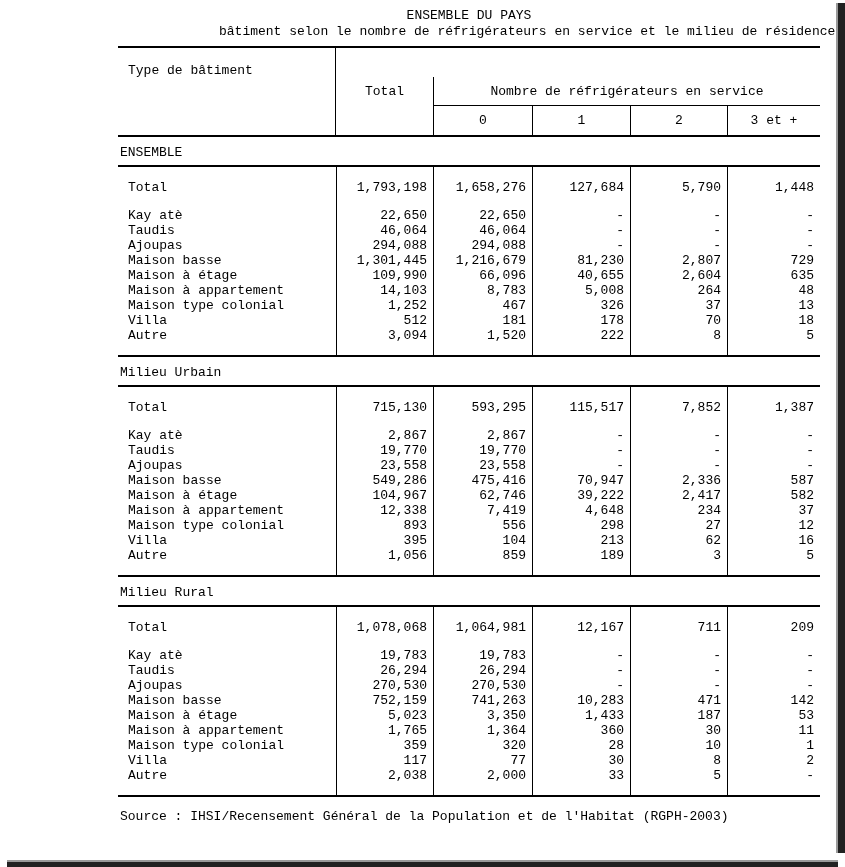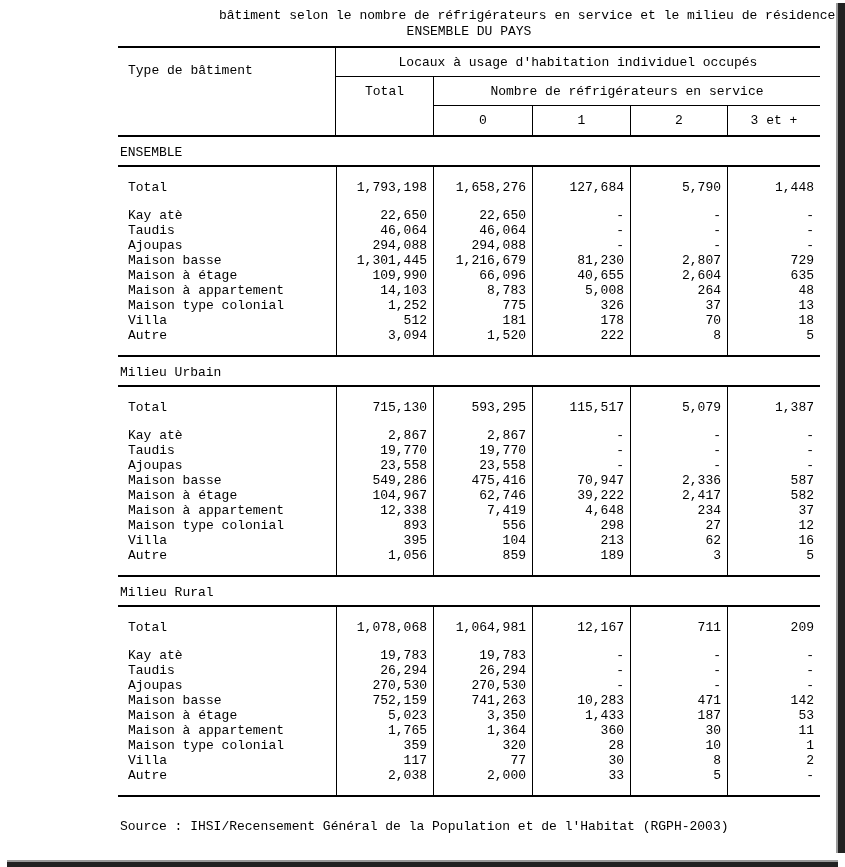--- a/index.html
+++ b/index.html
@@ -35,39 +35,38 @@
   .section-label { margin:8px 0 5px 2px; line-height:15px; }
   .sbody {
     display:grid;
     grid-template-columns:218px 97px 99px 98px 97px 93px;
   }
   .cell { line-height:15px; height:15px; overflow:hidden; }
   .vb   { border-left:1px solid #000; }
   .lab  { padding-left:10px; white-space:pre; }
   .val  { text-align:right; padding-right:6px; }
 
-  .source { margin-top:22px; line-height:16px; padding-left:2px; white-space:pre; }
+  .source { margin-top:12px; line-height:16px; padding-left:2px; white-space:pre; }
 
   .edge-right  { position:absolute; top:3px; right:0; width:9px; height:850px; background:#222; border-left:2px solid #9a9a9a; }
   .edge-bottom { position:absolute; left:7px; bottom:0; height:7px; width:831px; background:#222; border-top:2px solid #9a9a9a; }
 </style>
 </head>
 <body>
 
 <div class="content">
 
   <div class="title-block">
+    <div class="title-line center">ENSEMBLE DU PAYS</div>
     <div class="title-line indent">bâtiment selon le nombre de réfrigérateurs en service et le milieu de résidence</div>
-    <div class="title-line center">ENSEMBLE DU PAYS</div>
   </div>
 
   <div class="dline"></div>
   <div class="thead">
     <div class="h-type">Type de bâtiment</div>
-    <div class="h-span">Locaux à usage d'habitation individuel occupés</div>
     <div class="h-total">Total</div>
     <div class="h-fridge">Nombre de réfrigérateurs en service</div>
     <div class="h-c h-c0">0</div>
     <div class="h-c h-c1">1</div>
     <div class="h-c h-c2">2</div>
     <div class="h-c h-c3">3 et +</div>
   </div>
   <div class="dline"></div>
 
   <div id="sections">
@@ -124,21 +123,21 @@
           <div class="cell vb val">2,604</div>
           <div class="cell vb val">635</div>
           <div class="cell lab">Maison à appartement</div>
           <div class="cell vb val">14,103</div>
           <div class="cell vb val">8,783</div>
           <div class="cell vb val">5,008</div>
           <div class="cell vb val">264</div>
           <div class="cell vb val">48</div>
           <div class="cell lab">Maison type colonial</div>
           <div class="cell vb val">1,252</div>
-          <div class="cell vb val">775</div>
+          <div class="cell vb val">467</div>
           <div class="cell vb val">326</div>
           <div class="cell vb val">37</div>
           <div class="cell vb val">13</div>
           <div class="cell lab">Villa</div>
           <div class="cell vb val">512</div>
           <div class="cell vb val">181</div>
           <div class="cell vb val">178</div>
           <div class="cell vb val">70</div>
           <div class="cell vb val">18</div>
           <div class="cell lab">Autre</div>
@@ -163,21 +162,21 @@
           <div class="cell" style="height: 13px;"></div>
           <div class="cell vb" style="height: 13px;"></div>
           <div class="cell vb" style="height: 13px;"></div>
           <div class="cell vb" style="height: 13px;"></div>
           <div class="cell vb" style="height: 13px;"></div>
           <div class="cell vb" style="height: 13px;"></div>
           <div class="cell lab">Total</div>
           <div class="cell vb val">715,130</div>
           <div class="cell vb val">593,295</div>
           <div class="cell vb val">115,517</div>
-          <div class="cell vb val">5,079</div>
+          <div class="cell vb val">7,852</div>
           <div class="cell vb val">1,387</div>
           <div class="cell" style="height: 13px;"></div>
           <div class="cell vb" style="height: 13px;"></div>
           <div class="cell vb" style="height: 13px;"></div>
           <div class="cell vb" style="height: 13px;"></div>
           <div class="cell vb" style="height: 13px;"></div>
           <div class="cell vb" style="height: 13px;"></div>
           <div class="cell lab">Kay atè</div>
           <div class="cell vb val">2,867</div>
           <div class="cell vb val">2,867</div>

